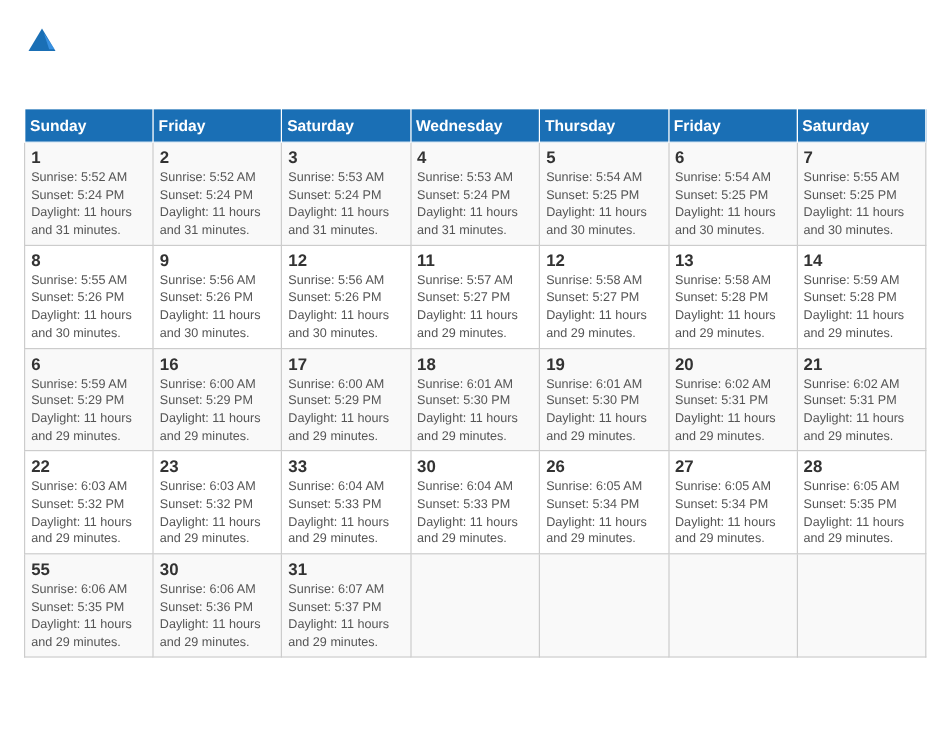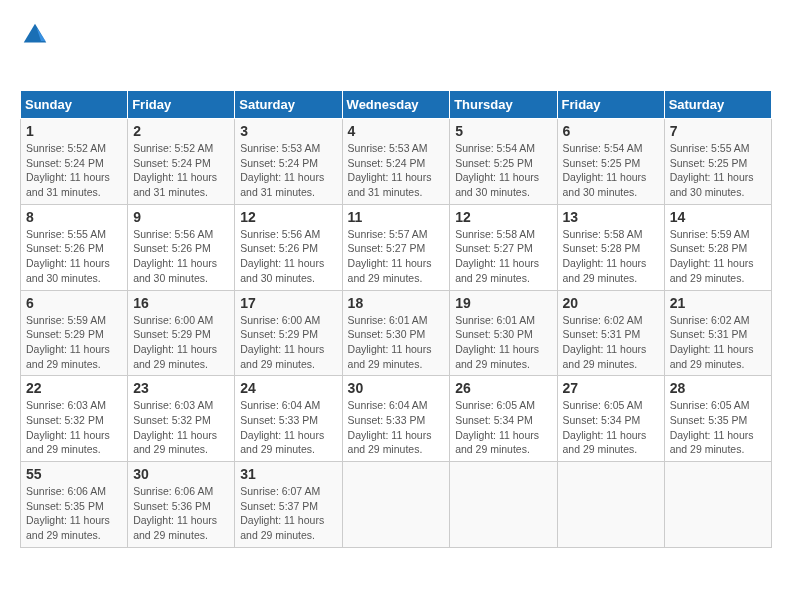--- a/index.html
+++ b/index.html
@@ -223,21 +223,21 @@
       <tr>
         <td>
           <span class="day-number">22</span>
           <span class="day-info">Sunrise: 6:03 AM<br>Sunset: 5:32 PM<br>Daylight: 11 hours and 29 minutes.</span>
         </td>
         <td>
           <span class="day-number">23</span>
           <span class="day-info">Sunrise: 6:03 AM<br>Sunset: 5:32 PM<br>Daylight: 11 hours and 29 minutes.</span>
         </td>
         <td>
-          <span class="day-number">24</span>
+          <span class="day-number">33</span>
           <span class="day-info">Sunrise: 6:04 AM<br>Sunset: 5:33 PM<br>Daylight: 11 hours and 29 minutes.</span>
         </td>
         <td>
           <span class="day-number">30</span>
           <span class="day-info">Sunrise: 6:04 AM<br>Sunset: 5:33 PM<br>Daylight: 11 hours and 29 minutes.</span>
         </td>
         <td>
           <span class="day-number">26</span>
           <span class="day-info">Sunrise: 6:05 AM<br>Sunset: 5:34 PM<br>Daylight: 11 hours and 29 minutes.</span>
         </td>

